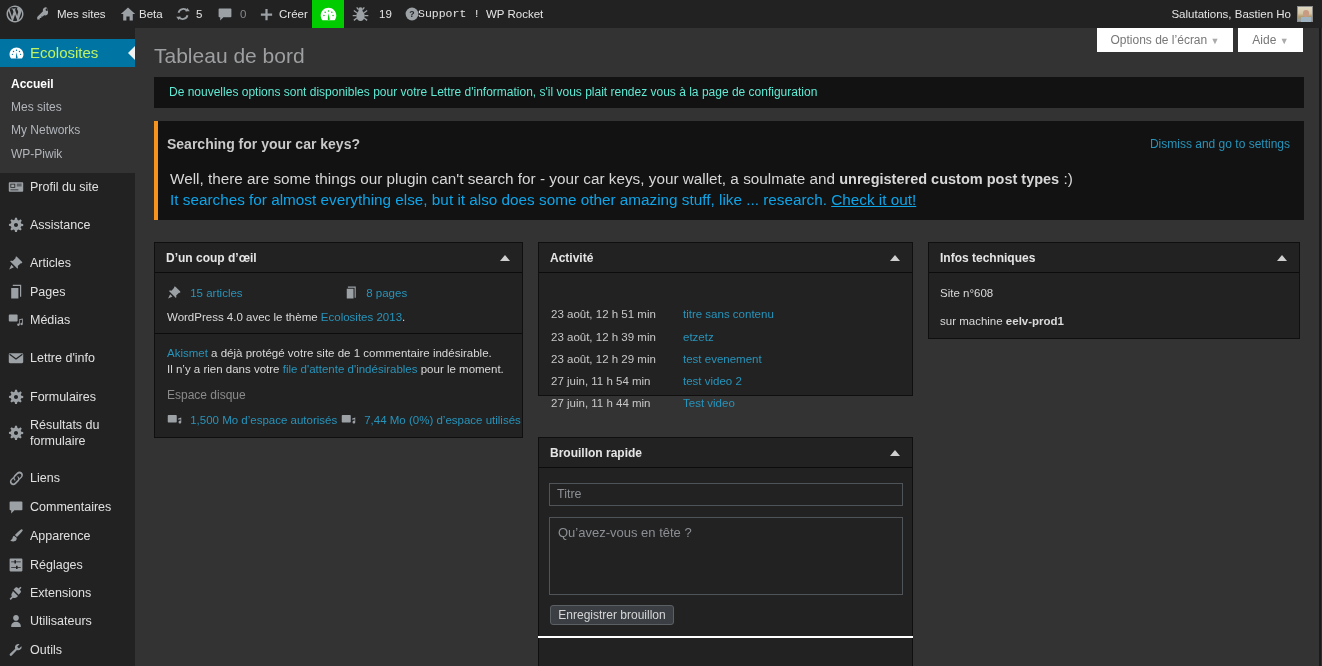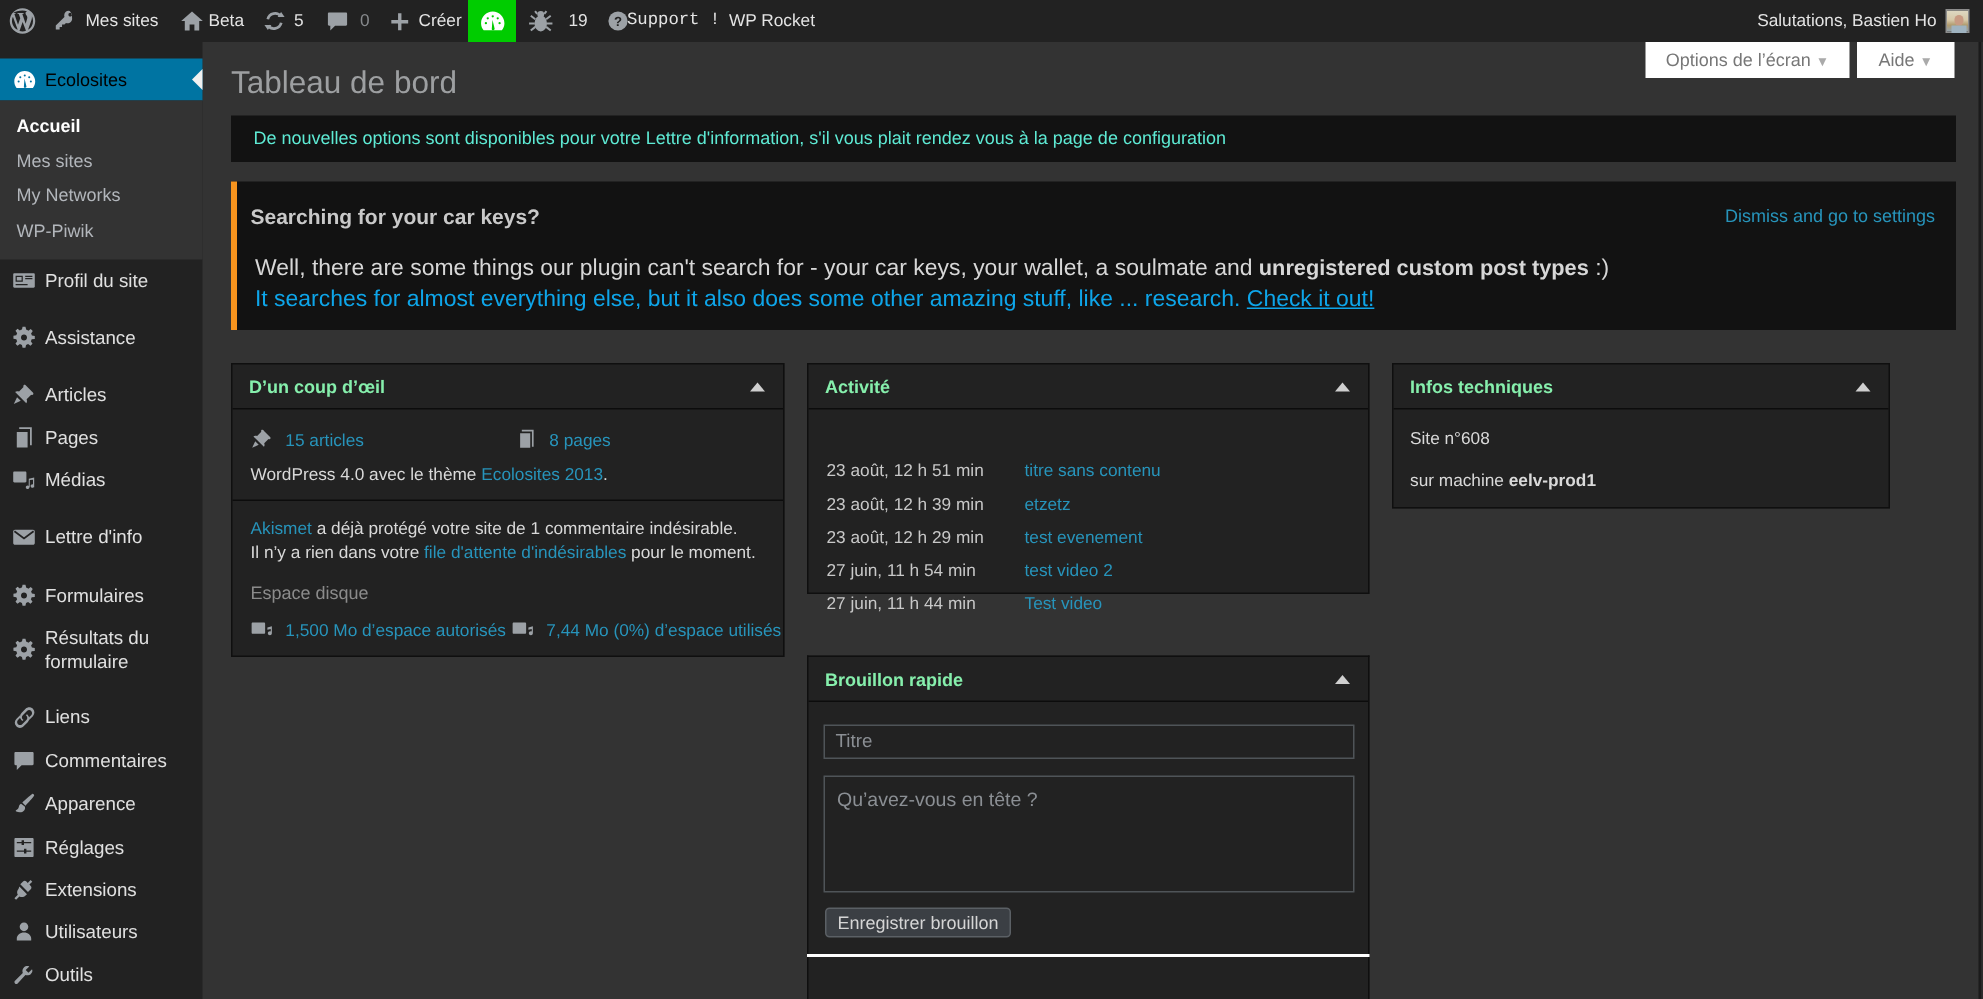--- a/index.html
+++ b/index.html
@@ -8,42 +8,42 @@
 #page { position:relative; width:1322px; height:666px; overflow:hidden; }
 
 #adminbar { position:absolute; left:0; top:0; width:1322px; height:28px; background:#222222; z-index:50; }
 #adminbar .it { position:absolute; top:0; height:28px; line-height:28px; font-size:11.5px; color:#e4e4e4; white-space:nowrap; }
 #adminbar .dim { color:#86898c; }
 #adminbar svg { position:absolute; }
 #greenbox { position:absolute; left:312px; top:0; width:32px; height:28px; background:#00cc00; }
 
 #sidebar { position:absolute; left:0; top:28px; width:135px; height:638px; background:#222222; }
 #ecolo { position:absolute; left:0; top:11px; width:135px; height:28px; background:#0074a2; }
-#ecolo .txt { position:absolute; left:30px; top:0; line-height:28px; font-size:12px; color:#000000; }
+#ecolo .txt { position:absolute; left:30px; top:0; line-height:28px; font-size:15px; color:#bef264; }
 #ecolo .arr { position:absolute; right:0; top:7px; width:0; height:0; border-top:7px solid transparent; border-bottom:7px solid transparent; border-right:7px solid #f1f1f1; }
 #submenu { position:absolute; left:0; top:39px; width:135px; height:106px; background:#333333; }
 #submenu .si { position:absolute; left:11px; font-size:12px; line-height:18px; color:#b2b6bb; }
 .mi { position:absolute; left:0; width:135px; font-size:12.5px; color:#e0e0e0; z-index:41; }
 .mi .label { position:absolute; left:30px; top:0; line-height:30px; }
 .mi .label2 { position:absolute; left:30px; top:0; line-height:16px; }
 .mi svg { position:absolute; left:8px; top:7px; }
 
 .hbtn { position:absolute; top:28px; height:24px; background:#ffffff; color:#777777; font-size:12px; text-align:center; z-index:45; }
 h1 { position:absolute; left:154px; top:45px; font-size:21px; font-weight:400; color:#9d9fa1; line-height:22px; }
 #notifbar { position:absolute; left:154px; top:77px; width:1150px; height:31px; background:#121212; }
 #notifbar span { position:absolute; left:15px; top:0; line-height:31px; font-size:12px; color:#5eead4; }
 #notice { position:absolute; left:154px; top:121px; width:1150px; height:99px; background:#121212; border-left:4px solid #f7941e; }
 #notice .h { position:absolute; left:9px; top:15px; font-size:14px; font-weight:bold; color:#c9c9c9; }
 #notice .dismiss { position:absolute; right:14px; top:16px; font-size:12px; color:#2794bb; }
 #notice .b1 { position:absolute; left:12px; top:49px; font-size:15.3px; color:#d7d7d7; white-space:nowrap; }
 #notice .b2 { position:absolute; left:12px; top:70px; font-size:15.3px; color:#0ea5e9; white-space:nowrap; }
 
 .postbox { position:absolute; background:#222222; border:1px solid #0f0f0f; }
 .postbox .phead { position:absolute; left:0; top:0; right:0; height:30px; border-bottom:1px solid #0c0c0c; }
-.postbox .phead .t { position:absolute; left:11px; top:0; line-height:30px; font-size:12px; font-weight:bold; color:#86efac; }
+.postbox .phead .t { position:absolute; left:11px; top:0; line-height:30px; font-size:12px; font-weight:bold; color:#e5e5e5; }
 .postbox .phead .tri { position:absolute; right:12px; top:12px; width:0; height:0; border-left:5px solid transparent; border-right:5px solid transparent; border-bottom:6px solid #cfcfcf; }
 a.bl { color:#2794bb; text-decoration:none; }
 .gtxt { color:#d9d9d9; }
 
 .w1row { position:absolute; font-size:11.5px; white-space:nowrap; line-height:15px; }
 
 .actrow { position:absolute; left:12px; font-size:11.5px; color:#c8c8c8; white-space:nowrap; width:350px; line-height:15px; }
 .actrow .lnk { position:absolute; left:132px; }
 
 #qd-input { position:absolute; left:10px; top:45px; width:354px; height:23px; background:#222222; border:1px solid #4f5458; color:#8b8f94; font-size:12.5px; line-height:21px; padding-left:7px; }
@@ -284,21 +284,21 @@
         <span class="t">Activité</span>
         <span class="tri"></span>
       </div>
     <div class="actrow" style="top:64px;">23 août, 12 h 51 min<span class="lnk"><a class="bl">titre sans contenu</a></span></div>
     <div class="actrow" style="top:87px;">23 août, 12 h 39 min<span class="lnk"><a class="bl">etzetz</a></span></div>
     <div class="actrow" style="top:109px;">23 août, 12 h 29 min<span class="lnk"><a class="bl">test evenement</a></span></div>
     <div class="actrow" style="top:131px;">27 juin, 11 h 54 min<span class="lnk"><a class="bl">test video 2</a></span></div>
     <div class="actrow" style="top:153px;">27 juin, 11 h 44 min<span class="lnk"><a class="bl">Test video</a></span></div>
   </div>
 
-  <div class="postbox" id="w3" style="left:928px; top:242px; width:332px; height:97px;">
+  <div class="postbox" id="w3" style="left:928px; top:242px; width:372px; height:97px;">
     <div class="phead">
         <span class="t">Infos techniques</span>
         <span class="tri"></span>
       </div>
     <div class="w1row gtxt" style="left:11px; top:43px;">Site n°608</div>
     <div class="w1row gtxt" style="left:11px; top:71px;">sur machine <b>eelv-prod1</b></div>
   </div>
 
   <div class="postbox" id="w4" style="left:538px; top:437px; width:375px; height:229px; border-bottom:none;">
     <div class="phead">

